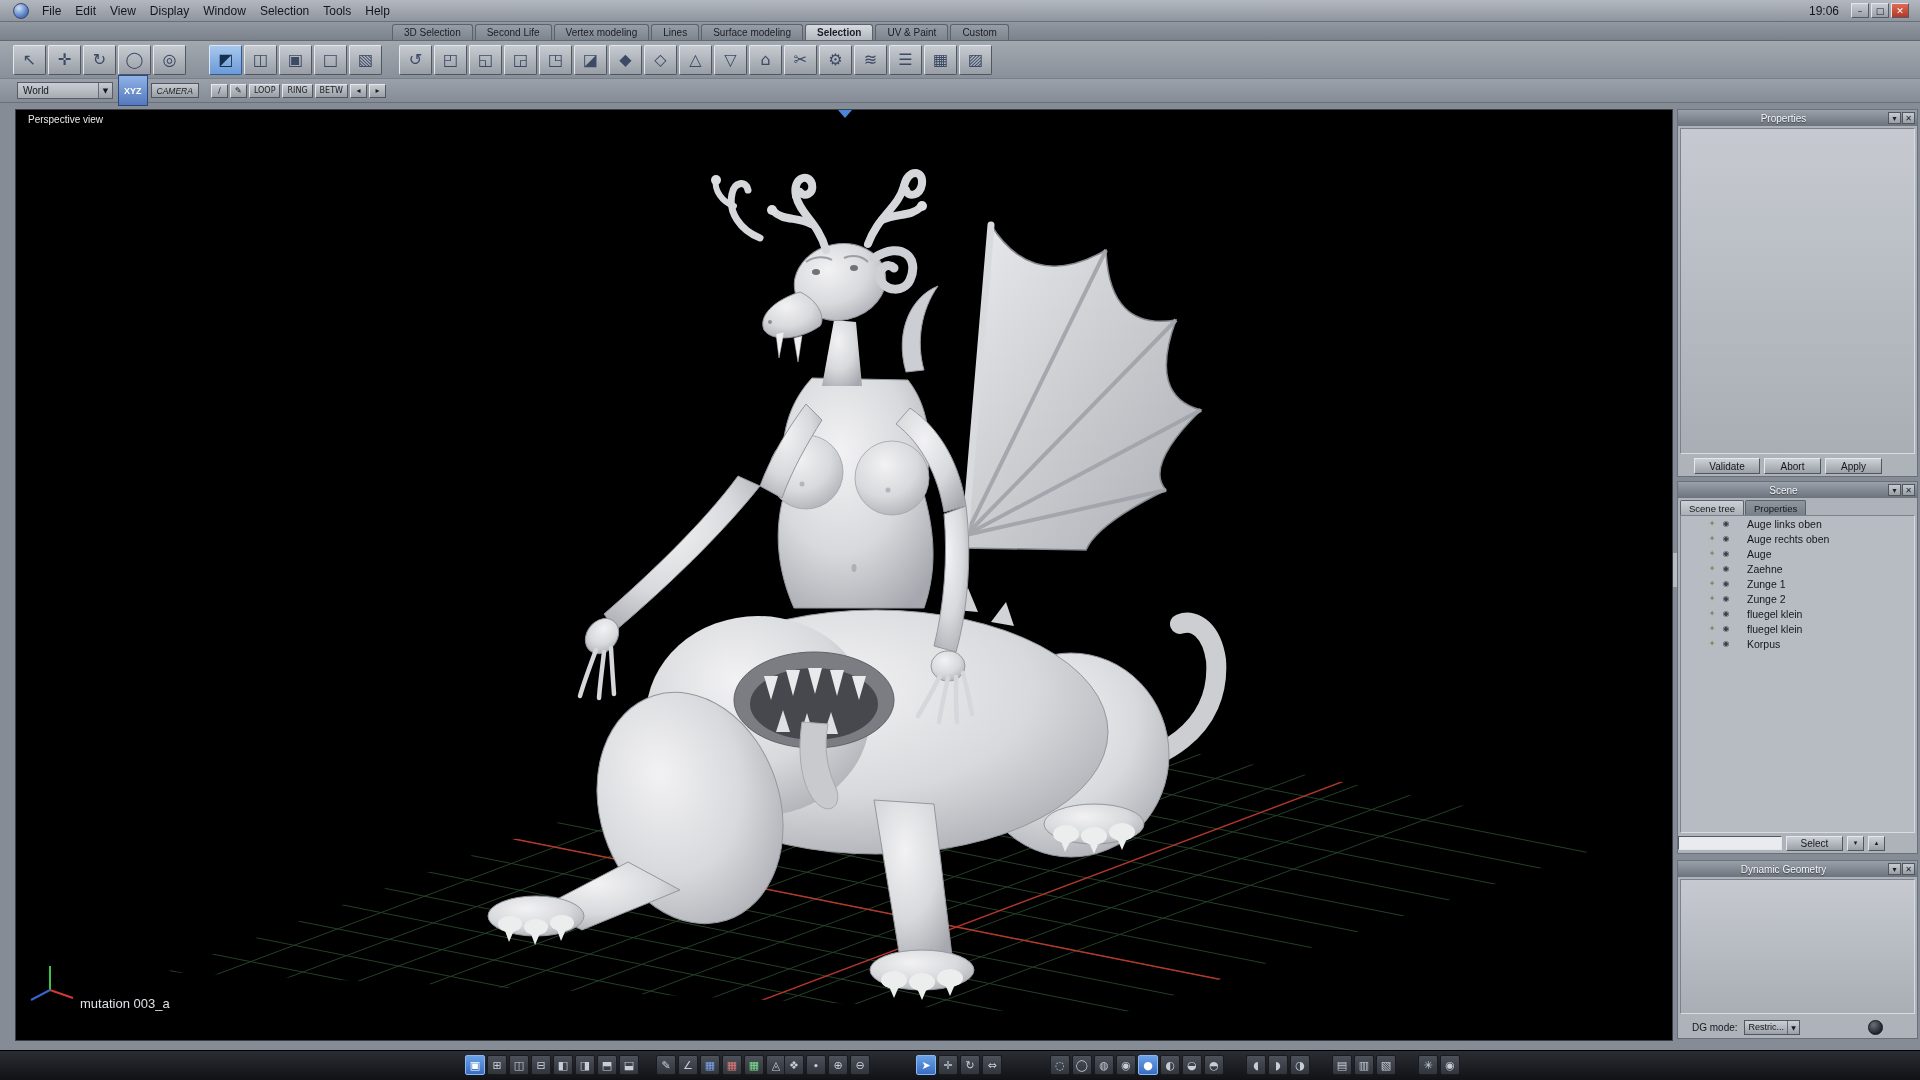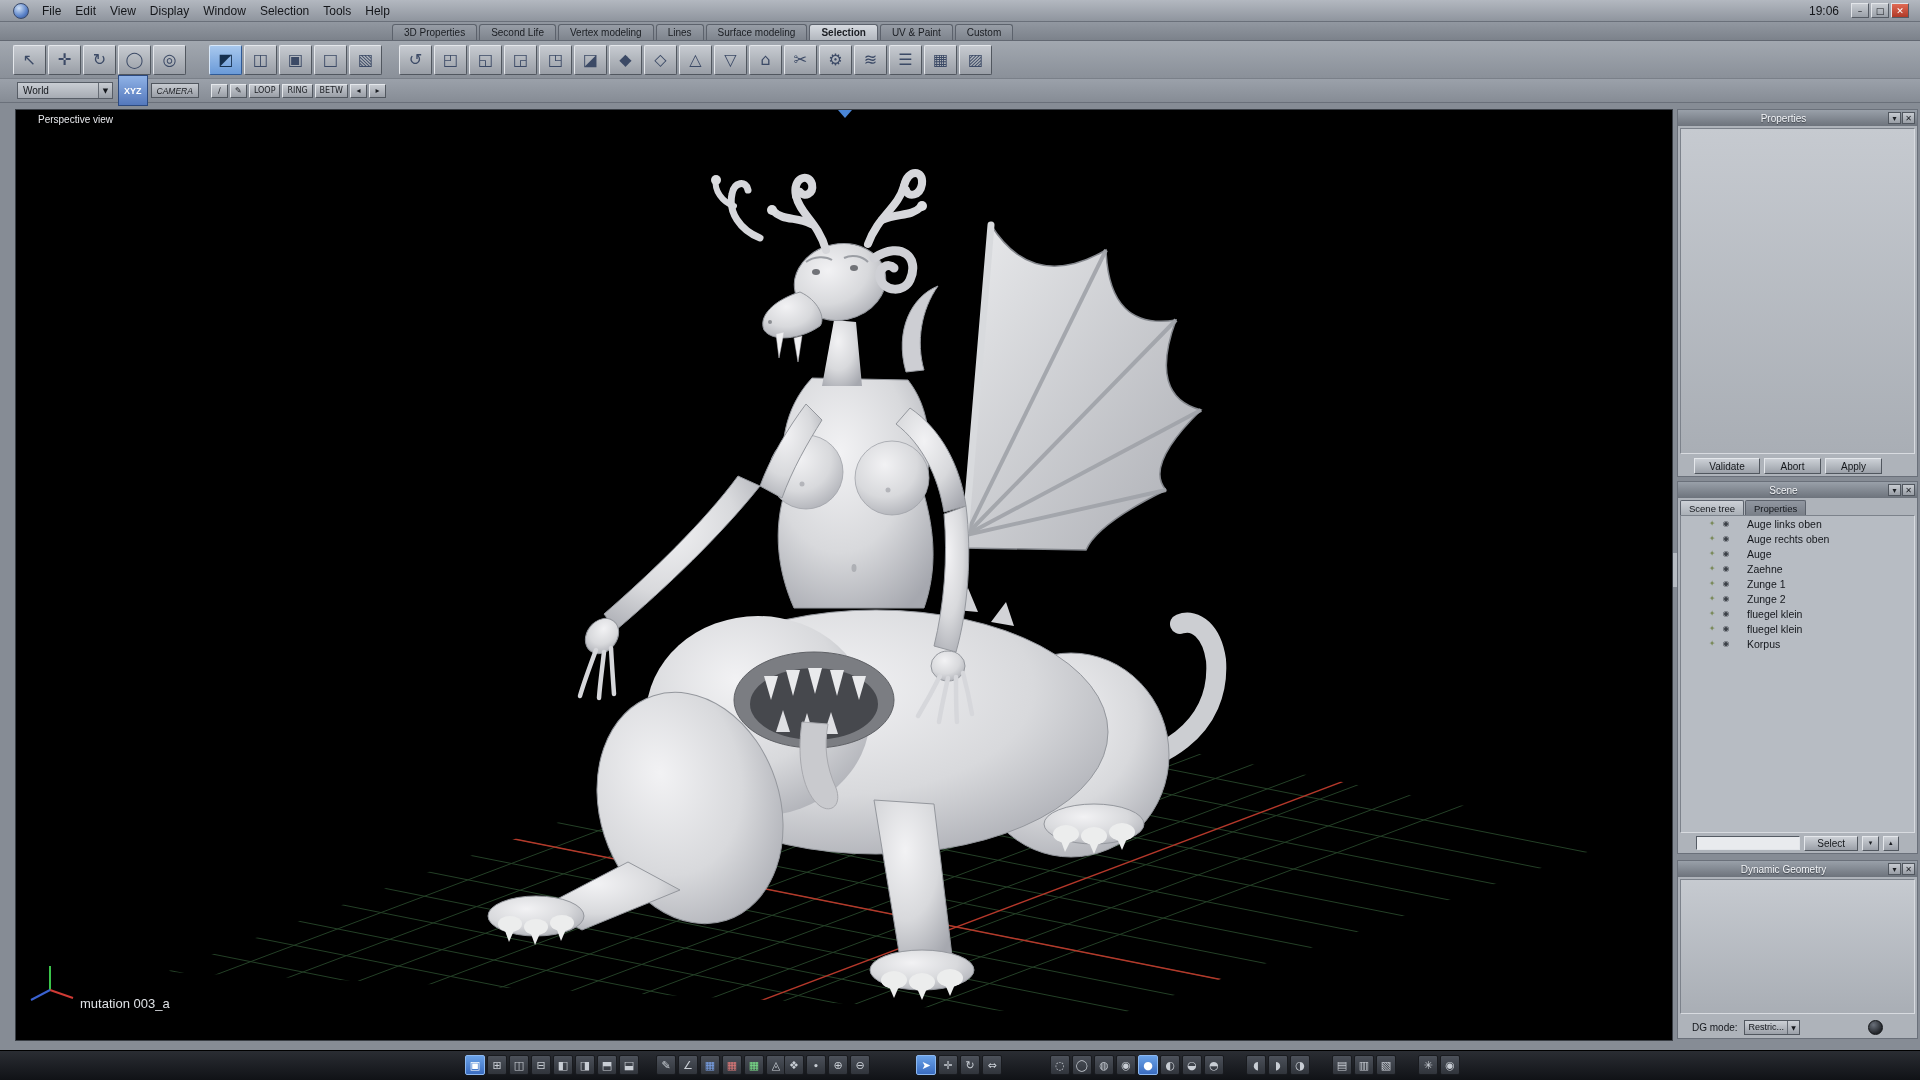--- a/index.html
+++ b/index.html
@@ -58,21 +58,21 @@
                 color:#1a1d22; background:linear-gradient(#c7cbd1,#999ea6); border:1px solid #51575f;font-style:italic; }
   .sub-modes { margin-left:12px; display:flex; align-items:center; }
   .mini-btn { height:14px; min-width:17px; padding:0 4px; margin-right:2px; display:flex; align-items:center;
               justify-content:center; font-size:8px; color:#1a1d22; font-family:"DejaVu Sans",sans-serif;
               background:linear-gradient(#c7cbd1,#999ea6); border:1px solid; border-color:#e4e7eb #51575f #51575f #e4e7eb; }
 
   
   .workspace { flex:1; display:flex; align-items:flex-start; padding:6px 0 0 15px; gap:4px; position:relative; }
   .viewport { position:relative; width:1658px; height:932px; background:#000; border:1px solid #3a3f46; }
   .viewport svg { position:absolute; inset:0; }
-  .view-label { position:absolute; top:4px; left:22px; z-index:2; color:#e9eaee; font-size:10px; }
+  .view-label { position:absolute; top:4px; left:12px; z-index:2; color:#e9eaee; font-size:10px; }
   .model-name { position:absolute; top:886px; left:64px; z-index:2; color:#dfe2e6; font-size:13px; }
   .top-handle { position:absolute; top:0; left:822px; z-index:2; width:0; height:0;
                 border-left:7px solid transparent; border-right:7px solid transparent; border-top:8px solid #4a86d8; }
   .vsplit-handle { position:absolute; left:1673px; top:450px; width:4px; height:34px; background:#b7bcc3; }
 
   
   .side { width:241px; display:flex; flex-direction:column; }
   .panel { background:#aeb3ba; border:1px solid #6a707a; display:flex; flex-direction:column; }
   .p-props { height:368px; }
   .p-scene { height:373px; margin-top:4px; }
@@ -95,21 +95,21 @@
   .scene-tab { height:15px; padding:0 8px; display:flex; align-items:center; font-size:9.5px; color:#14171c;
                background:linear-gradient(#9096a0,#7a8089); border:1px solid #5c626c; border-bottom:none;
                border-radius:2px 2px 0 0; }
   .scene-tab.active { background:linear-gradient(#cdd1d7,#aab0b7); }
   .tree { flex:1; margin:0 2px; background:#b7bcc3; border:1px solid; border-color:#7c828b #d8dbe0 #d8dbe0 #7c828b;
           overflow:hidden; }
   .tree-row { height:15px; display:flex; align-items:center; padding-left:24px; font-size:10.5px; color:#14171c; }
   .tri { width:14px; text-align:center; font-size:8px; color:#7a8a5a; font-family:"DejaVu Sans",sans-serif; }
   .tri.eye { color:#3c4148; }
   .tree-label { margin-left:14px; }
-  .select-row { flex:0 0 20px; display:flex; align-items:center; padding:0 18px; gap:4px;justify-content:space-between; }
+  .select-row { flex:0 0 20px; display:flex; align-items:center; padding:0 0; gap:4px; }
   .filter-input { width:104px; height:14px; background:#e9ebee; border:1px solid;
                   border-color:#555b64 #e2e5e9 #e2e5e9 #555b64; font-size:10px; padding:0 3px; }
   .btn.small { width:57px; height:15px; }
   .spin-btn { width:17px; height:15px; display:flex; align-items:center; justify-content:center; font-size:7px;
               color:#1a1d22; background:linear-gradient(#ccd0d6,#9ba0a8); border:1px solid;
               border-color:#e4e7eb #51575f #51575f #e4e7eb; font-family:"DejaVu Sans",sans-serif; }
 
   .dg-row { flex:0 0 22px; display:flex; align-items:center; padding:0 4px 0 14px; font-size:10px; color:#14171c; }
   .dg-dropdown { margin-left:6px; height:15px; display:flex; align-items:center; padding-left:4px; font-size:9px;
                  background:linear-gradient(#ccd0d6,#9ba0a8); border:1px solid #51575f; }
@@ -151,21 +151,21 @@
       </div>
     <div class="menubar-spacer"></div>
     <span class="clock">19:06</span>
     <span class="winbtn">–</span>
     <span class="winbtn">□</span>
     <span class="winbtn close">✕</span>
   </div>
 
   <div class="tabrow">
 
-  <div class="tab">3D Properties</div>
+  <div class="tab">3D Selection</div>
       <div class="tab">Second Life</div>
       <div class="tab">Vertex modeling</div>
       <div class="tab">Lines</div>
       <div class="tab">Surface modeling</div>
       <div class="tab active">Selection</div>
       <div class="tab">UV &amp; Paint</div>
       <div class="tab">Custom</div>
     </div>
 
   <div class="iconrow">

